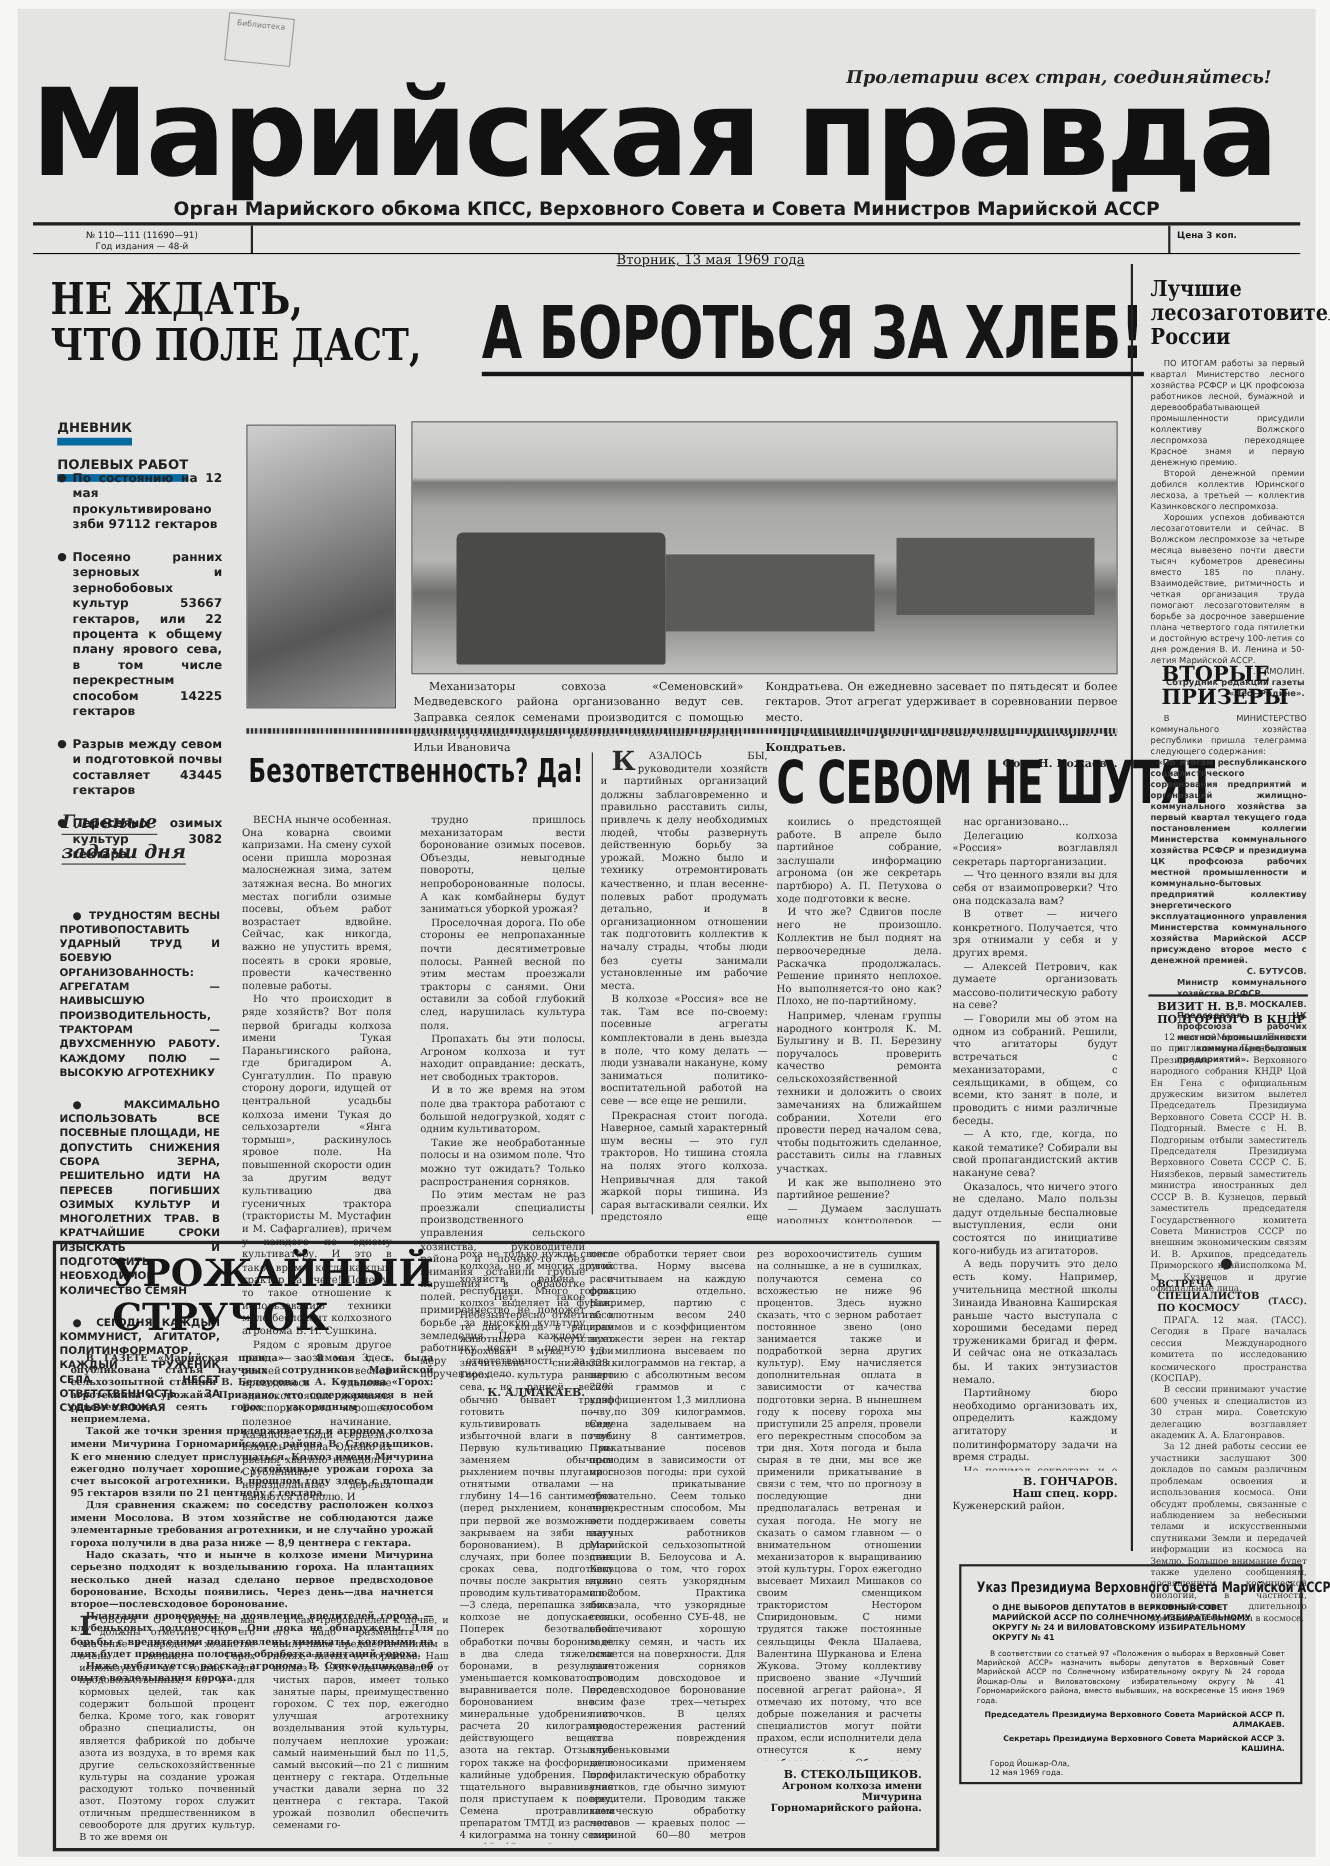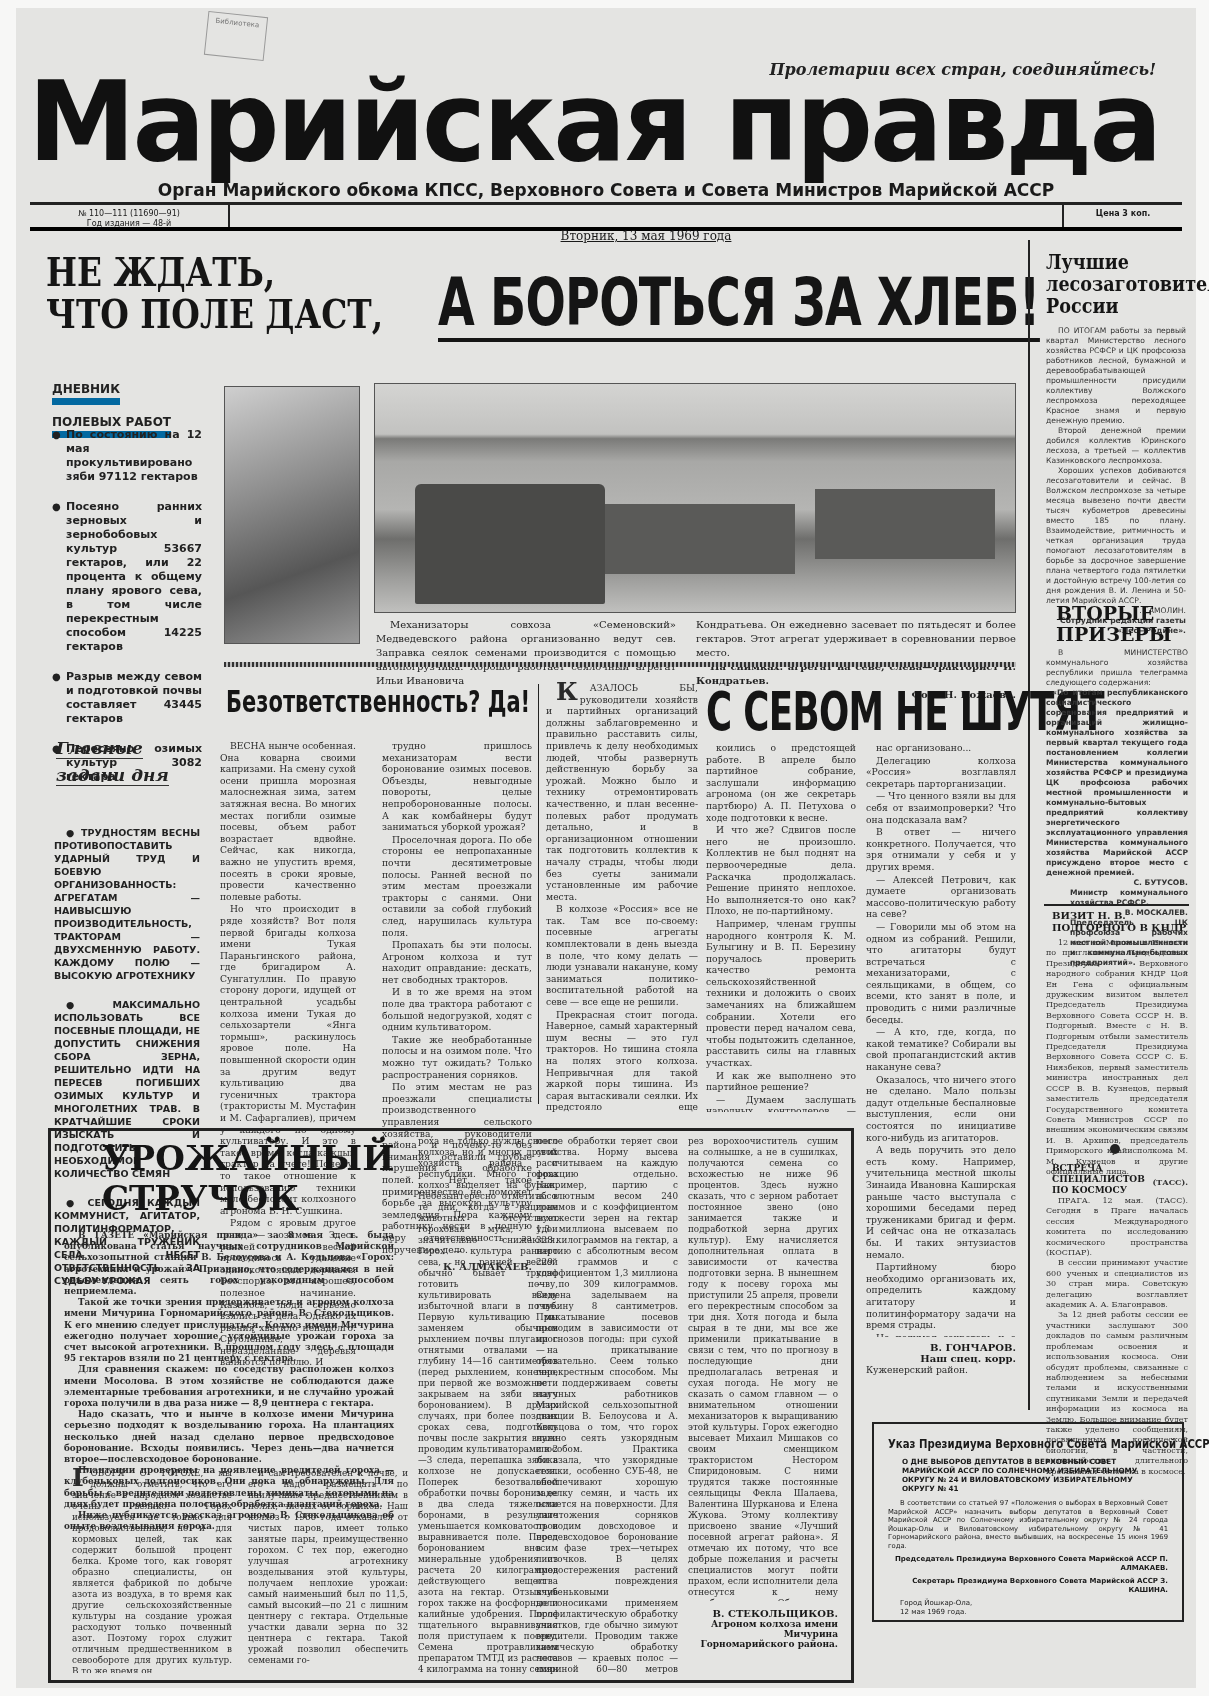--- a/index.html
+++ b/index.html
@@ -5,25 +5,25 @@
   * { box-sizing: border-box; margin: 0; padding: 0; }
   html, body { width: 1209px; height: 1696px; background: #f7f7f6; overflow: hidden; }
   body { position: relative; font-family: "DejaVu Serif", serif; color: #1a1a1a; }
   .page { position: absolute; left: 16px; top: 8px; width: 1180px; height: 1680px; background: #e4e4e2; }
   .abs { position: absolute; }
   .stamp { left: 190px; top: 6px; width: 60px; height: 44px; border: 1px solid #999; transform: rotate(6deg); font: 7px "DejaVu Sans", sans-serif; color: #777; padding: 4px; text-align: center; }
   .slogan { right: 40px; top: 52px; font: italic bold 16px "DejaVu Serif", serif; color: #222; }
   .masthead { left: 12px; top: 60px; width: 1160px; font: 900 108px/1 "DejaVu Sans", sans-serif; letter-spacing: -3px; color: #111; transform: scaleY(1.02); white-space: nowrap; }
   .organ { left: 30px; top: 172px; width: 1120px; text-align: center; font: bold 17px "DejaVu Sans", sans-serif; color: #1a1a1a; }
   .rule-top { left: 14px; top: 194px; width: 1152px; height: 3px; background: #222; }
-  .infobar { left: 14px; top: 197px; width: 1152px; height: 26px; display: flex; border-bottom: 4px solid #000000; }
+  .infobar { left: 14px; top: 197px; width: 1152px; height: 26px; display: flex; border-bottom: 1px solid #000000; }
   .infobar .cell { font: 8px "DejaVu Sans", sans-serif; line-height: 10px; padding: 4px 6px; }
   .infobar .c1 { width: 200px; border-right: 2px solid #222; text-align: center; }
   .infobar .c2 { flex: 1; text-align: center; font: 12px "DejaVu Serif", serif; padding-top: 24px; text-decoration: underline; }
-  .infobar .c3 { width: 120px; border-left: 2px solid #222; text-align: center; font-weight: bold; }
+  .infobar .c3 { width: 120px; border-left: 2px solid #222; text-align: left; font-weight: bold; }
   .h-main1 { left: 30px; top: 243px; font: bold 40px/1.05 "DejaVu Serif", serif; transform: scaleX(0.82); transform-origin: left; color: #151515; }
   .h-main2 { left: 422px; top: 262px; font: bold 66px/1 "DejaVu Sans", sans-serif; transform: scaleX(0.72); transform-origin: left; letter-spacing: -1px; color: #151515; border-bottom: 4px solid #151515; padding-bottom: 2px; white-space: nowrap; }
   .vline { background: #222; width: 2px; }
   .hline { background: #222; height: 2px; }
   .diary-title { left: 36px; top: 374px; font: bold 12px "DejaVu Sans", sans-serif; color: #222; }
   .diary-title span { display: block; border-bottom: 7px solid #0369a1; margin-bottom: 10px; padding-bottom: 2px; width: max-content; }
   .diary { left: 36px; top: 420px; width: 150px; font: bold 11px/14px "DejaVu Sans", sans-serif; color: #222; }
   .diary li { list-style: none; position: relative; padding-left: 14px; margin-bottom: 16px; text-align: justify; }
   .diary li::before { content: "●"; position: absolute; left: 0; top: 0; font-size: 10px; }
   .tasks-title { left: 40px; top: 730px; font: italic bold 17px "DejaVu Serif", serif; color: #222; }

